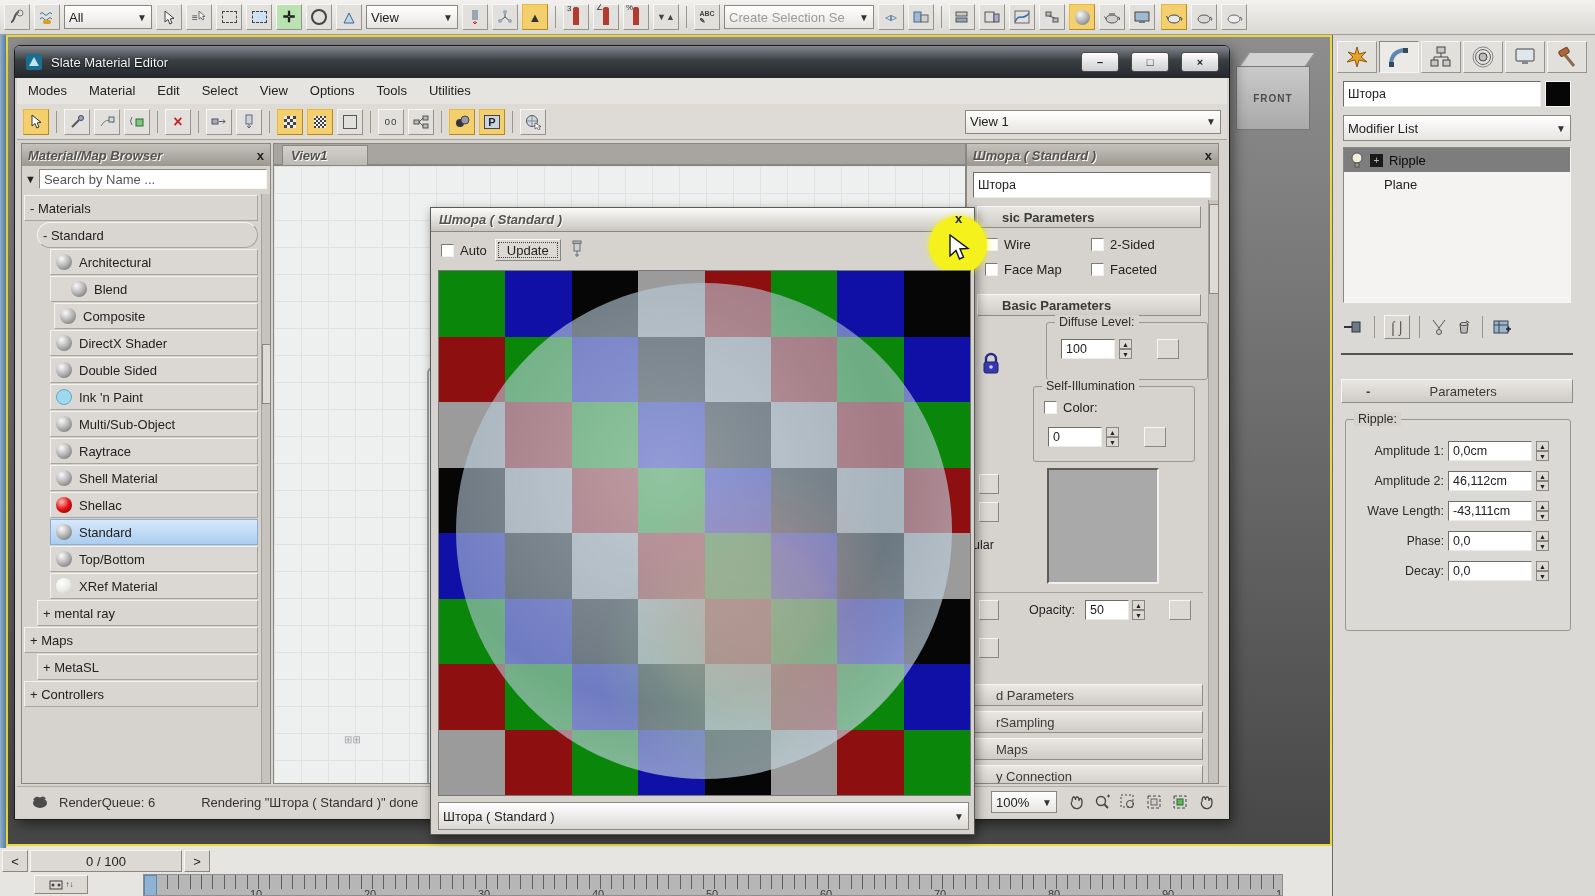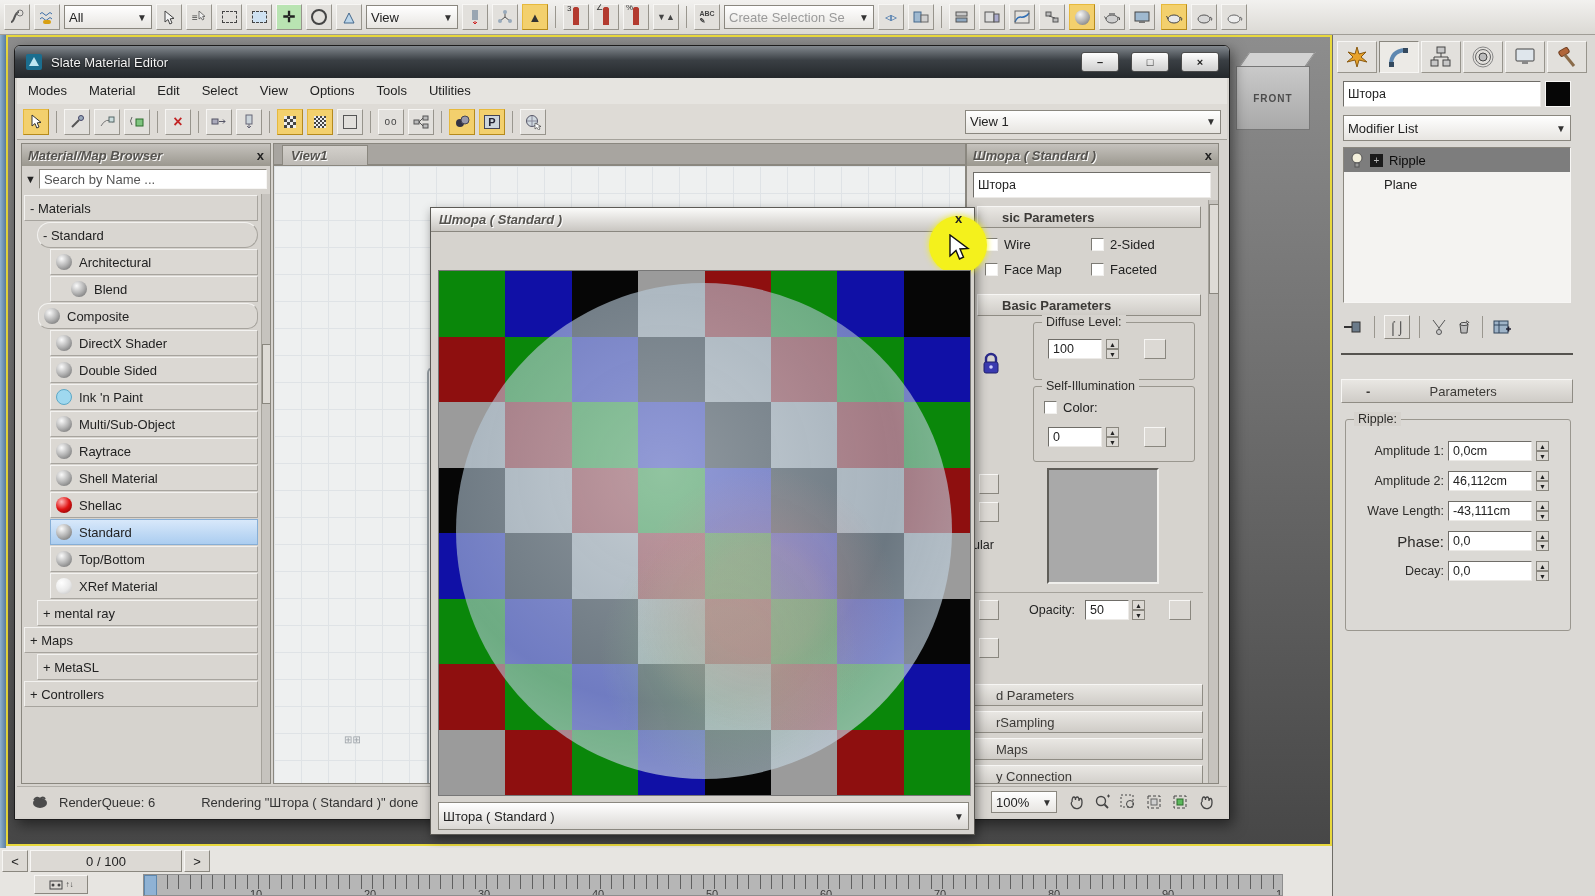--- a/index.html
+++ b/index.html
@@ -339,21 +339,21 @@
             <div class="tlabel" style="display: inline;">- Standard</div>
           </div>
           <div class="trow" style="margin-left: 28px;">
             <div class="mat-icon ball-gray"></div>
             <div class="tlabel" style="display: inline;">Architectural</div>
           </div>
           <div class="trow" style="margin-left: 28px; padding-left: 20px;">
             <div class="mat-icon ball-gray"></div>
             <div class="tlabel" style="display: inline;">Blend</div>
           </div>
-          <div class="trow" style="margin-left: 16px; border-radius: 10px;">
+          <div class="trow" style="margin-left: 32px;">
             <div class="mat-icon ball-gray"></div>
             <div class="tlabel" style="display: inline;">Composite</div>
           </div>
           <div class="trow" style="margin-left: 28px;">
             <div class="mat-icon ball-gray"></div>
             <div class="tlabel" style="display: inline;">DirectX Shader</div>
           </div>
           <div class="trow" style="margin-left: 28px;">
             <div class="mat-icon ball-gray"></div>
             <div class="tlabel" style="display: inline;">Double Sided</div>
@@ -475,21 +475,21 @@
       <div class="abs rollhead" style="left:10px;top:150px;width:224px;">
         <span>Basic Parameters</span>
       </div>
       <span class="abs" style="left:14px;top:208px;">
           <svg width="20" height="24">
             <path d="M5 10 v-3 a5 5 0 0 1 10 0 v3" fill="none" stroke="#2a2a8a" stroke-width="2.4"></path>
             <rect x="3" y="10" width="14" height="11" rx="2" fill="#3a3ab0" stroke="#20206e"></rect>
             <circle cx="10" cy="15" r="1.8" fill="#cfcfff"></circle>
           </svg>
         </span>
-      <div class="grp" style="left:66px;top:178px;width:160px;height:56px;">
+      <div class="grp" style="left:79px;top:178px;width:160px;height:56px;">
         <span class="leg">Diffuse Level:</span>
         <div class="field" style="position:absolute;left:14px;top:16px;width:54px;">
             <span>100</span>
           </div>
         <span class="spin" style="position:absolute;left:72px;top:16px;">
             <b>▲</b>
             <b>▼</b>
           </span>
         <span class="btn3d" style="position:absolute;left:110px;top:16px;width:22px;height:20px;"></span>
       </div>
@@ -587,20 +587,36 @@
     </div>
   </div>
 
   <div class="abs" style="left:430px;top:207px;width:545px;height:628px;background:#d6d3ce;border:1px solid #5c5a55;box-shadow:2px 4px 10px rgba(0,0,0,.45);box-sizing:border-box;">
     <div class="abs" style="left:0;top:0;width:100%;height:24px;background:linear-gradient(#fbfbfa,#c9c6c1);border-bottom:1px solid #8a877f;display:flex;align-items:center;padding:0 8px;box-sizing:border-box;">
       <span class="engraved" style="font-size:13px;font-style:italic;">Штора  ( Standard )</span>
       <span style="flex:1;"></span>
     </div>
     <div class="abs" style="left:498px;top:8px;width:58px;height:58px;border-radius:50%;background:#f4f11c;box-shadow:0 0 6px #f4f11c;"></div>
     <span class="abs" style="left:524px;top:3px;font-weight:bold;color:#222;font-size:13px;z-index:3;">x</span>
+    <div class="abs" style="left:0;top:24px;width:100%;height:36px;display:flex;align-items:center;gap:8px;padding:0 10px;box-sizing:border-box;">
+      <span class="cbitem">
+          <span class="cbbox"></span>
+          <span>Auto</span>
+        </span>
+      <span class="btn3d" style="width:66px;height:22px;display:flex;align-items:center;justify-content:center;outline:1px dotted #444;outline-offset:-4px;">
+          <span>Update</span>
+        </span>
+      <span>
+          <svg width="16" height="20">
+            <rect x="5" y="2" width="6" height="9" fill="#c9ced2" stroke="#6b7075"></rect>
+            <rect x="4" y="1" width="8" height="2.5" fill="#aeb4b9" stroke="#6b7075"></rect>
+            <path d="M8 11 v6 M6 15 h4" stroke="#6b7075"></path>
+          </svg>
+        </span>
+    </div>
     <div id="checker" class="abs" style="left:7px;top:62px;width:531px;height:524px;display:flex;flex-wrap:wrap;overflow:hidden;border:1px solid #777;box-sizing:content-box;">
       <div style="position:absolute;left:17px;top:12px;width:496px;height:496px;border-radius:50%;z-index:2;background:radial-gradient(circle at 62% 64%, rgba(205,150,150,.30) 0 12%, transparent 30%),radial-gradient(circle at 55% 75%, rgba(150,200,150,.30) 0 10%, transparent 28%),radial-gradient(circle at 42% 38%, rgba(215,228,238,.66), rgba(176,196,212,.60) 55%, rgba(205,218,228,.74) 92%);"></div>
     <div style="width: 12.5%; height: 12.5%; background: rgb(10, 135, 10);"></div>
         <div style="width: 12.5%; height: 12.5%; background: rgb(16, 16, 166);"></div>
         <div style="width: 12.5%; height: 12.5%; background: rgb(6, 6, 6);"></div>
         <div style="width: 12.5%; height: 12.5%; background: rgb(155, 155, 155);"></div>
         <div style="width: 12.5%; height: 12.5%; background: rgb(142, 15, 15);"></div>
         <div style="width: 12.5%; height: 12.5%; background: rgb(10, 135, 10);"></div>
         <div style="width: 12.5%; height: 12.5%; background: rgb(16, 16, 166);"></div>
         <div style="width: 12.5%; height: 12.5%; background: rgb(6, 6, 6);"></div>
@@ -796,21 +812,21 @@
           </div>
           <div style="display: flex; align-items: center; height: 30px; padding: 0px 6px; gap: 4px;">
             <span style="flex: 0 0 92px; text-align: right; font-size: 12.5px; color: rgb(44, 43, 41);">Wave Length:</span>
             <div class="field" style="width: 84px;">-43,111cm</div>
             <span class="spin">
               <b>▲</b>
               <b>▼</b>
             </span>
           </div>
           <div style="display: flex; align-items: center; height: 30px; padding: 0px 6px; gap: 4px;">
-            <span style="flex: 0 0 92px; text-align: right; font-size: 15px; color: rgb(44, 43, 41);">Phase:</span>
+            <span style="flex: 0 0 92px; text-align: right; font-size: 12px; color: rgb(44, 43, 41);">Phase:</span>
             <div class="field" style="width: 84px;">0,0</div>
             <span class="spin">
               <b>▲</b>
               <b>▼</b>
             </span>
           </div>
           <div style="display: flex; align-items: center; height: 30px; padding: 0px 6px; gap: 4px;">
             <span style="flex: 0 0 92px; text-align: right; font-size: 12.5px; color: rgb(44, 43, 41);">Decay:</span>
             <div class="field" style="width: 84px;">0,0</div>
             <span class="spin">

